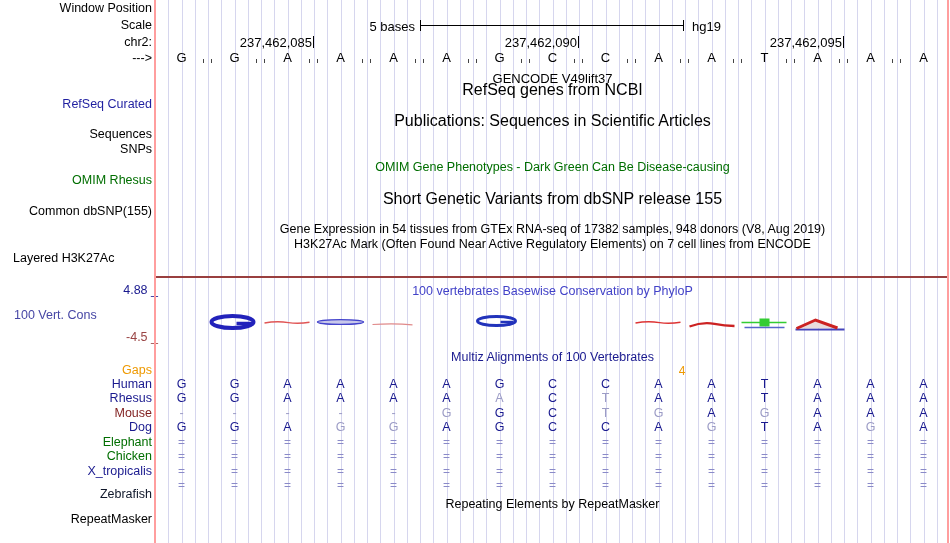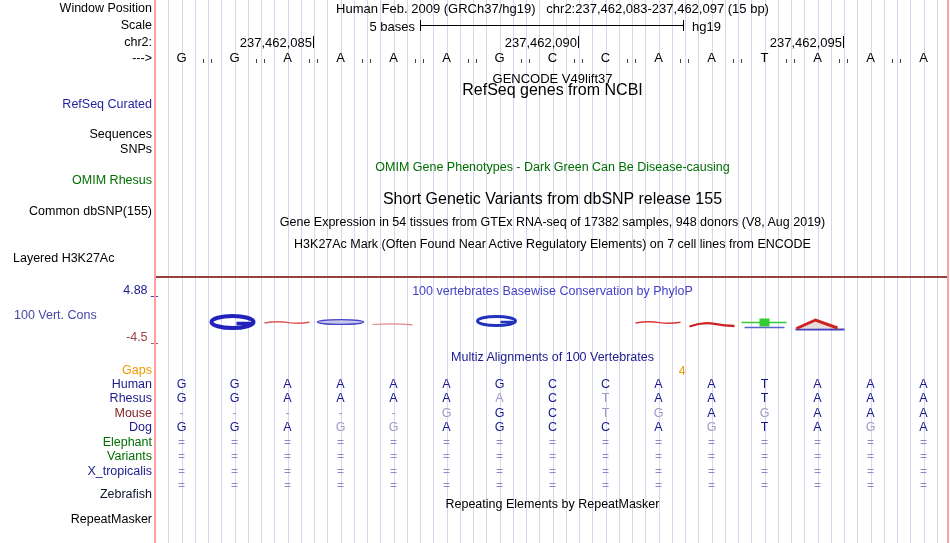--- a/index.html
+++ b/index.html
@@ -29,21 +29,20 @@
   .spl{position:absolute;left:0;width:152px;text-align:right;font-size:12.5px;line-height:13px;white-space:nowrap;}
   svg.cons{position:absolute;left:155px;top:305px;}
 </style>
 </head>
 <body>
 
 <div class="stage">
   <div class="grid"></div>
 
   <div class="ll f12" style="top:2px">Window Position</div>
-  <div class="ct f13" style="top:2px">Human Feb. 2009 (GRCh37/hg19)   chr2:237,462,083-237,462,097 (15 bp)</div>
 
   <div class="ll f12" style="top:19px">Scale</div>
   <div class="coord" style="top:19px;right:535px">5 bases</div>
   <div class="scalebar"></div>
   <div class="coord" style="top:19px;right:auto;left:692px;text-align:left">hg19</div>
 
   <div class="ll f12" style="top:36px">chr2:</div>
   <div class="coord" style="top:35px;right:638px">237,462,085</div>
   <div class="coord" style="top:35px;right:373px">237,462,090</div>
   <div class="coord" style="top:35px;right:108px">237,462,095</div>
@@ -97,30 +96,31 @@
       <div class="btick" style="left: 839px;"></div>
       <div class="btick" style="left: 847px;"></div>
       <div class="btick" style="left: 892px;"></div>
       <div class="btick" style="left: 900px;"></div>
     </div>
 
   <div class="ct f13" style="top:72px">GENCODE V49lift37</div>
   <div class="ct f11" style="top:83px">RefSeq genes from NCBI</div>
   <div class="ll f12 refseq" style="top:98px">RefSeq Curated</div>
 
+  <div class="ct f11" style="top:114px">Publications: Sequences in Scientific Articles</div>
   <div class="ll f12" style="top:128px">Sequences</div>
   <div class="ll f12" style="top:143px">SNPs</div>
 
   <div class="ct f12 green" style="top:161px">OMIM Gene Phenotypes - Dark Green Can Be Disease-causing</div>
   <div class="ll f12 green" style="top:174px">OMIM Rhesus</div>
 
   <div class="ct f11" style="top:192px">Short Genetic Variants from dbSNP release 155</div>
   <div class="ll f12" style="top:205px">Common dbSNP(155)</div>
 
-  <div class="ct f12" style="top:216px">Gene Expression in 54 tissues from GTEx RNA-seq of 17382 samples, 948 donors (V8, Aug 2019)</div>
+  <div class="ct f12" style="top:223px">Gene Expression in 54 tissues from GTEx RNA-seq of 17382 samples, 948 donors (V8, Aug 2019)</div>
   <div class="ct f12" style="top:238px">H3K27Ac Mark (Often Found Near Active Regulatory Elements) on 7 cell lines from ENCODE</div>
   <div class="ll f12" style="top:252px;left:13px;width:auto;text-align:right">Layered H3K27Ac</div>
 
   <div class="maroon-h"></div>
 
   <div class="ll f12 navy" style="top:284px;width:158px">4.88 _</div>
   <div class="ct f12 blue-title" style="top:285px">100 vertebrates Basewise Conservation by PhyloP</div>
   <div class="ll f12 conslab" style="top:309px;left:14px;width:auto;text-align:left">100 Vert. Cons</div>
   <div class="ll f12 minlab" style="top:331px;width:158px">-4.5 _</div>
   <div class="cons-axis"></div>
@@ -236,21 +236,21 @@
       <div class="acell eq" style="left: 420px; top: 436px;">=</div>
       <div class="acell eq" style="left: 473px; top: 436px;">=</div>
       <div class="acell eq" style="left: 526px; top: 436px;">=</div>
       <div class="acell eq" style="left: 579px; top: 436px;">=</div>
       <div class="acell eq" style="left: 632px; top: 436px;">=</div>
       <div class="acell eq" style="left: 685px; top: 436px;">=</div>
       <div class="acell eq" style="left: 738px; top: 436px;">=</div>
       <div class="acell eq" style="left: 791px; top: 436px;">=</div>
       <div class="acell eq" style="left: 844px; top: 436px;">=</div>
       <div class="acell eq" style="left: 897px; top: 436px;">=</div>
-      <div class="spl" style="top: 450px; color: rgb(0, 110, 0);">Variants</div>
+      <div class="spl" style="top: 450px; color: rgb(0, 110, 0);">Chicken</div>
       <div class="acell eq" style="left: 155px; top: 450px;">=</div>
       <div class="acell eq" style="left: 208px; top: 450px;">=</div>
       <div class="acell eq" style="left: 261px; top: 450px;">=</div>
       <div class="acell eq" style="left: 314px; top: 450px;">=</div>
       <div class="acell eq" style="left: 367px; top: 450px;">=</div>
       <div class="acell eq" style="left: 420px; top: 450px;">=</div>
       <div class="acell eq" style="left: 473px; top: 450px;">=</div>
       <div class="acell eq" style="left: 526px; top: 450px;">=</div>
       <div class="acell eq" style="left: 579px; top: 450px;">=</div>
       <div class="acell eq" style="left: 632px; top: 450px;">=</div>

